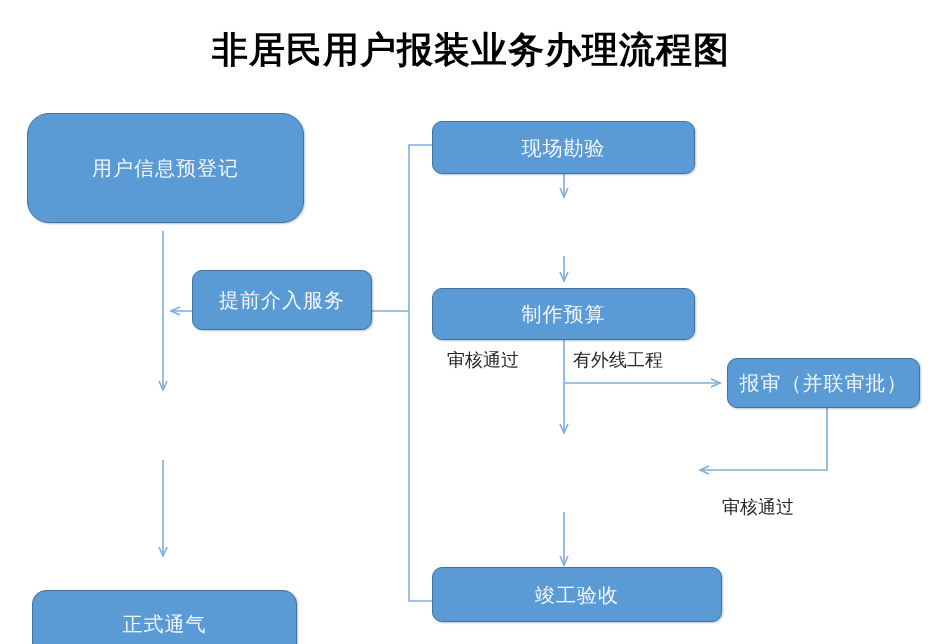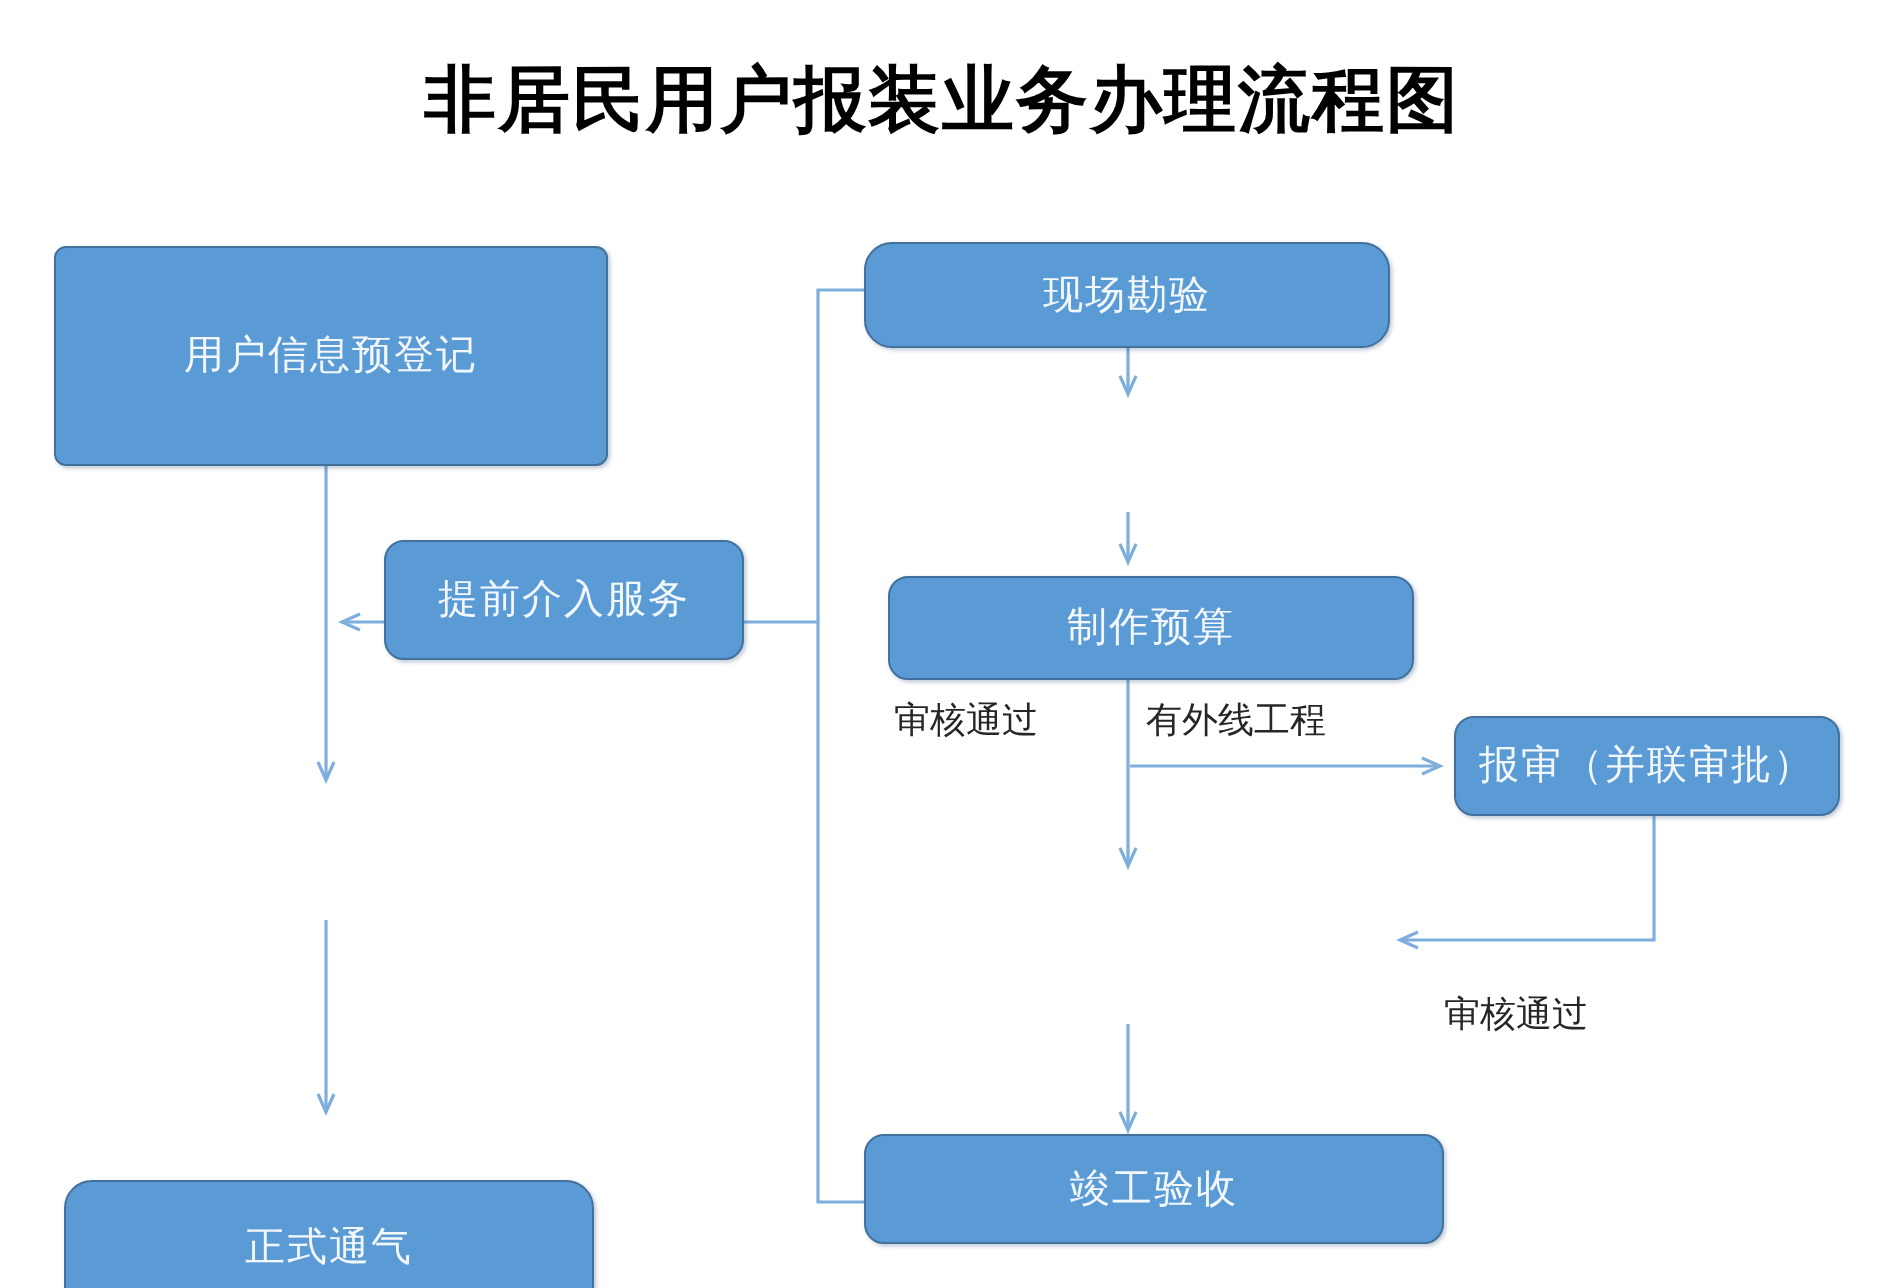--- a/index.html
+++ b/index.html
@@ -112,31 +112,31 @@
       <path d="M564,340 L564,433" marker-end="url(#arrowOpen)"></path>
 
       <path d="M565,383 L720,383" marker-end="url(#arrowOpen)"></path>
 
       <path d="M827,408 L827,470 L700,470" marker-end="url(#arrowOpen)"></path>
 
       <path d="M564,512 L564,565" marker-end="url(#arrowOpen)"></path>
     </g>
   </svg>
 
-  <div class="node" style="left:27px; top:123px; width:277px; height:110px; border-radius:6px;">用户信息预登记</div>
+  <div class="node" style="left:27px; top:113px; width:277px; height:110px; border-radius:22px;">用户信息预登记</div>
 
   <div class="node small-radius" style="left:192px; top:270px; width:180px; height:60px;">提前介入服务</div>
 
 
   <div class="node" style="left:32px; top:590px; width:265px; height:67px; border-radius:14px;">正式通气</div>
 
-  <div class="node small-radius" style="left:432px; top:121px; width:263px; height:53px;border-radius:14px;">现场勘验</div>
+  <div class="node small-radius" style="left:432px; top:121px; width:263px; height:53px;">现场勘验</div>
 
 
-  <div class="node small-radius" style="left:444px; top:288px; width:263px; height:52px;">制作预算</div>
+  <div class="node small-radius" style="left:432px; top:288px; width:263px; height:52px;">制作预算</div>
 
   <div class="node small-radius" style="left:727px; top:358px; width:193px; height:50px;">报审（并联审批）</div>
 
 
   <div class="node small-radius" style="left:432px; top:567px; width:290px; height:55px;">竣工验收</div>
 
   <div class="edge-label" style="left:447px; top:349px;">审核通过</div>
 
   <div class="edge-label" style="left:573px; top:349px;">有外线工程</div>
 

